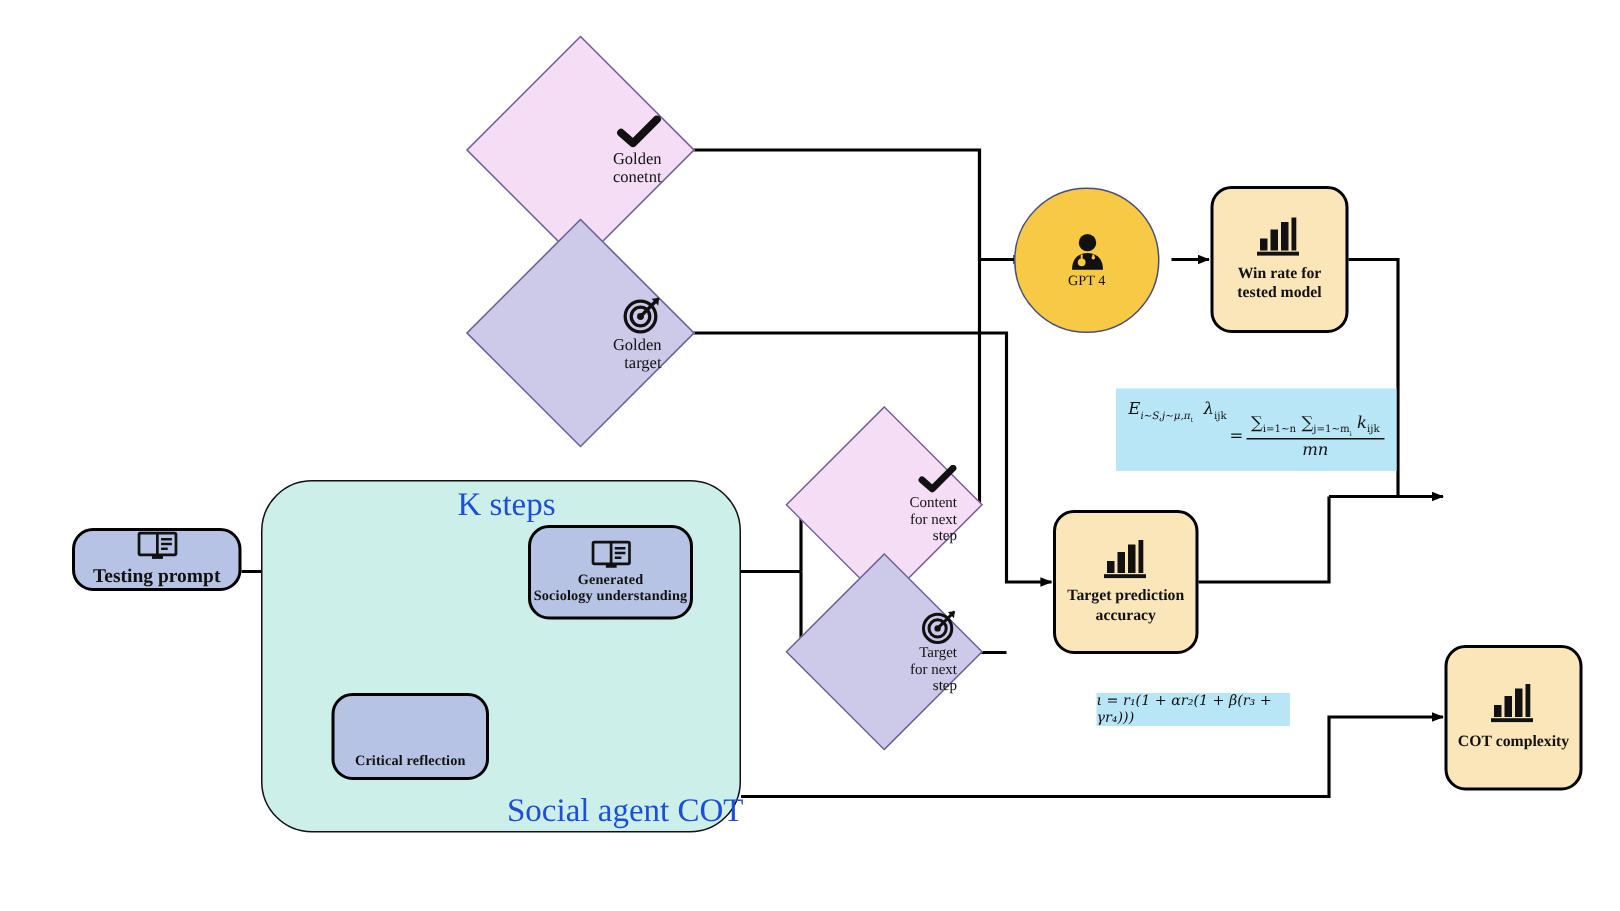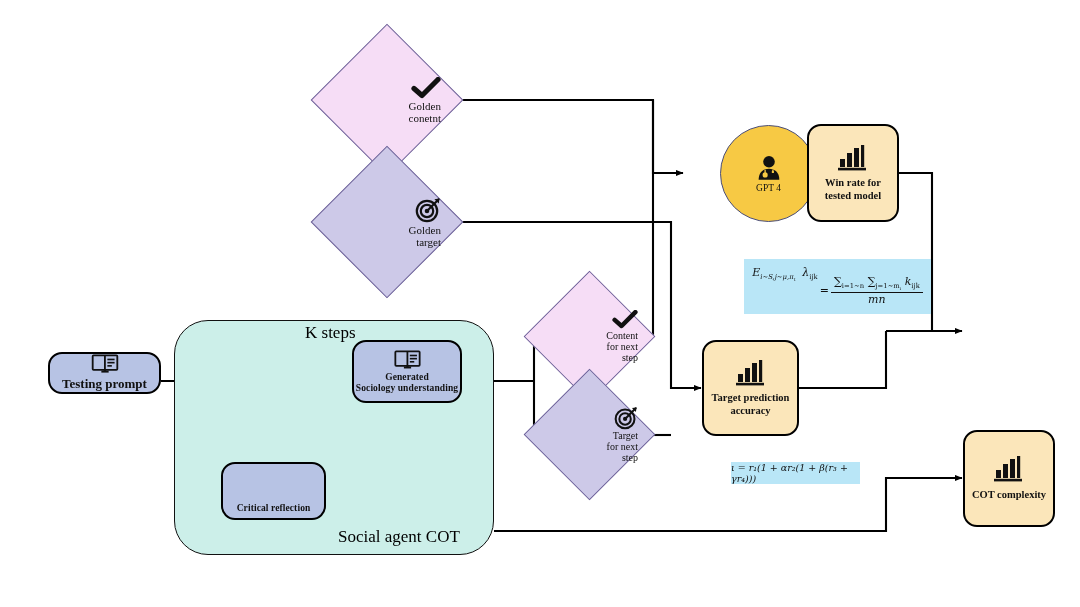--- a/index.html
+++ b/index.html
@@ -14,21 +14,21 @@
         text-align:center;line-height:1.15;}
 
   
   .rbox{border:2.5px solid #000;border-radius:14px;}
   .rbox.blue{background:#b7c3e4;}
   .rbox.cream{background:#fbe6ba;}
 
   
   .container-box{position:absolute;background:#ccefe9;border:1.6px solid #111;
      border-radius:34px;box-sizing:border-box;}
-  .container-title{position:absolute;font-size:17px;color:#000000;}
+  .container-title{position:absolute;font-size:22px;color:#1d4ed8;}
 
   
   .circ{position:absolute;border-radius:50%;box-sizing:border-box;
         display:flex;flex-direction:column;align-items:center;
         justify-content:center;text-align:center;}
   .circ.pink{background:#f4bfc2;border:1.2px solid #4a4e7a;}
   .circ.gold{background:#f7c944;border:1.2px solid #4a4e7a;}
 
   
   .dia{position:absolute;}
@@ -116,21 +116,21 @@
       <line x1="17.6" y1="6" x2="25.5" y2="6" stroke="#111" stroke-width="1.8"></line>
       <line x1="17.6" y1="9.5" x2="25.5" y2="9.5" stroke="#111" stroke-width="1.8"></line>
       <line x1="17.6" y1="13" x2="22.5" y2="13" stroke="#111" stroke-width="1.8"></line>
       <line x1="11" y1="19.3" x2="19" y2="19.3" stroke="#111" stroke-width="2.2"></line>
       <rect x="13.6" y="17.4" width="2.6" height="2.2" fill="#111"></rect>
     </svg>
     <div class="lbl-lg" style="margin-top:3px;">Testing prompt</div>
   </div>
 
 
-  <div class="node rbox blue" style="left:352px;top:340px;width:110px;height:63px;">
+  <div class="node rbox blue" style="left:352px;top:350px;width:110px;height:63px;">
     <svg class="ic" width="27" height="20" viewBox="0 0 30 22" style="margin-bottom:2px;">
       <rect x="1.5" y="1.5" width="27" height="16" rx="1" fill="none" stroke="#111" stroke-width="2"></rect>
       <line x1="14.9" y1="2" x2="14.9" y2="17" stroke="#111" stroke-width="2"></line>
       <line x1="17.6" y1="6" x2="25.5" y2="6" stroke="#111" stroke-width="1.8"></line>
       <line x1="17.6" y1="9.5" x2="25.5" y2="9.5" stroke="#111" stroke-width="1.8"></line>
       <line x1="17.6" y1="13" x2="22.5" y2="13" stroke="#111" stroke-width="1.8"></line>
       <line x1="11" y1="19.3" x2="19" y2="19.3" stroke="#111" stroke-width="2.2"></line>
       <rect x="13.6" y="17.4" width="2.6" height="2.2" fill="#111"></rect>
     </svg>
     <div class="lbl">Generated</div>
@@ -188,21 +188,21 @@
         <circle cx="12" cy="14" r="2.3" fill="#111"></circle>
         <path d="M12 14 L23.5 2.5" stroke="#111" stroke-width="2.2" stroke-linecap="round"></path>
         <path d="M19.4 2.2 L24.4 1.6 L23.8 6.6 Z" fill="#111"></path>
       </svg>
       <div class="lbl-dia" style="font-size:10px;">Target</div>
       <div class="lbl-dia" style="font-size:10px;">for next</div>
       <div class="lbl-dia" style="font-size:10px;">step</div>
     </div>
   </div>
 
-  <div class="circ gold" style="left:720px;top:125px;width:97px;height:97px;">
+  <div class="circ gold" style="left:676px;top:125px;width:97px;height:97px;">
     <svg class="ic" width="28" height="26" viewBox="0 0 26 24" style="margin-bottom:2px;">
       <circle cx="13" cy="6.2" r="5.4" fill="#111"></circle>
       <path d="M3.4 23 C3.4 15.6 8 12.6 13 12.6 C18 12.6 22.6 15.6 22.6 23 Z" fill="#111"></path>
       <circle cx="9.4" cy="18.4" r="2.4" fill="#f7c944"></circle>
       <path d="M9.4 13.6 L9.4 17.2" stroke="#f7c944" stroke-width="1.2"></path>
       <path d="M16.6 13.6 L16.6 16.4" stroke="#f7c944" stroke-width="1.2"></path>
       <circle cx="16.6" cy="15.6" r="1.1" fill="#f7c944"></circle>
     </svg>
     <div class="lbl-circ">GPT 4</div>
   </div>

